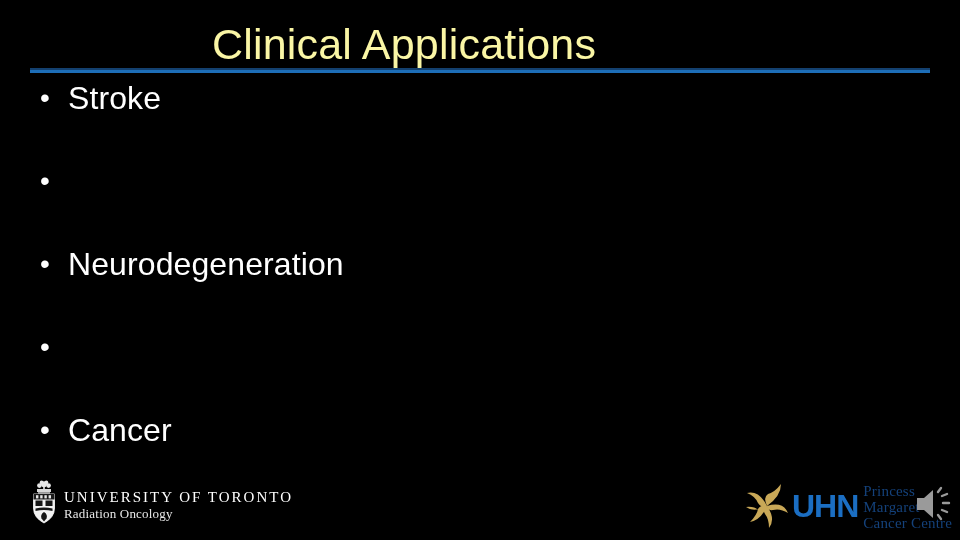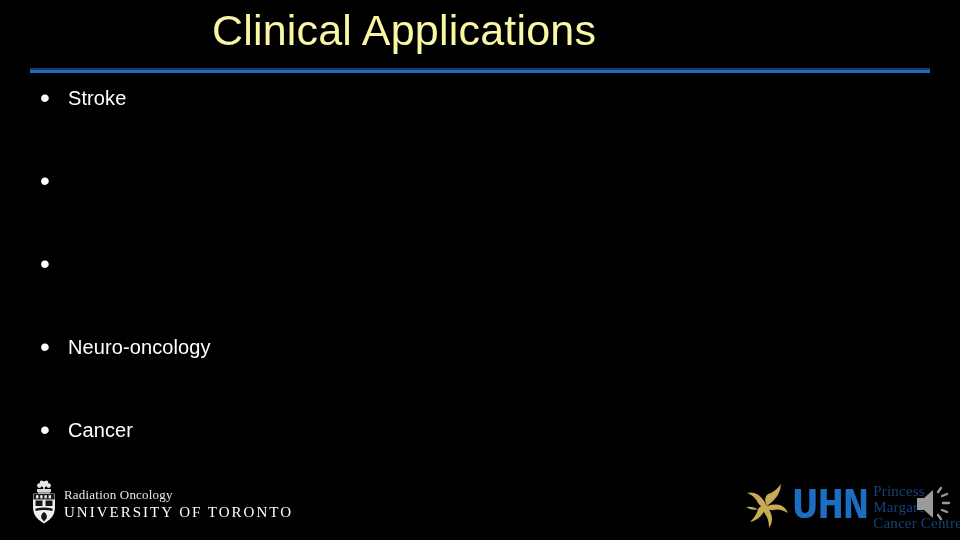--- a/index.html
+++ b/index.html
@@ -14,21 +14,21 @@
     background: #000000;
     overflow: hidden;
     font-family: "Liberation Sans", sans-serif;
     -webkit-font-smoothing: antialiased;
   }
 
   
   #title {
     position: absolute;
     left: 0;
-    top: 4px;
+    top: 18px;
     width: 808px;
     text-align: center;
     color: #FAF6A5;
     font-family: "Liberation Sans", sans-serif;
     font-size: 43px;
     font-weight: 400;
     line-height: 52px;
     letter-spacing: 0.2px;
     white-space: nowrap;
   }
@@ -76,21 +76,21 @@
     font-size: 28px;
     line-height: 36px;
     text-align: left;
     padding-left: 4px;
     box-sizing: border-box;
   }
   .bullet-text {
     flex: 1 1 auto;
     color: #FFFFFF;
     font-family: "Liberation Sans", sans-serif;
-    font-size: 20px;
+    font-size: 32px;
     font-weight: 400;
     line-height: 36px;
     letter-spacing: 0.1px;
     white-space: nowrap;
   }
 
   
   #uoft-logo {
     position: absolute;
     left: 29px;
@@ -141,23 +141,23 @@
   }
   #uhn-swirl {
     flex: 0 0 auto;
     width: 46px;
     height: 46px;
     margin-right: 2px;
   }
   #uhn-letters {
     flex: 0 0 auto;
     color: #1B6EC2;
-    font-family: Liberation Mono, monospace;
+    font-family: Liberation Sans, sans-serif;
     font-weight: bold;
-    font-size: 44px;
+    font-size: 32px;
     line-height: 46px;
     letter-spacing: -1px;
     white-space: nowrap;
   }
   #pm-lines {
     flex: 0 0 auto;
     display: flex;
     flex-direction: column;
     justify-content: center;
     margin-left: 5px;
@@ -199,25 +199,25 @@
       <div class="bullet-dot">•</div>
       <div class="bullet-text">Stroke</div>
     </div>
 
     <div class="bullet-row">
       <div class="bullet-dot">•</div>
     </div>
 
     <div class="bullet-row">
       <div class="bullet-dot">•</div>
-    </div>
-
-    <div class="bullet-row">
-      <div class="bullet-dot">•</div>
-      <div class="bullet-text">Neuro-oncology</div>
+      <div class="bullet-text">Neurodegeneration</div>
+    </div>
+
+    <div class="bullet-row">
+      <div class="bullet-dot">•</div>
     </div>
 
     <div class="bullet-row">
       <div class="bullet-dot">•</div>
       <div class="bullet-text">Cancer</div>
     </div>
 
   </div>
 
   <div id="uoft-logo">
@@ -244,22 +244,22 @@
         <rect x="15.4" y="15.2" width="2.4" height="3.2"></rect>
         <rect x="19.6" y="15.2" width="2.4" height="3.2"></rect>
       </g>
 
       <path d="M6.5 20.5 L13.5 20.5 L13.5 26 L6.5 26 Z" fill="#151515"></path>
       <path d="M16.5 20.5 L23.5 20.5 L23.5 26 L16.5 26 Z" fill="#151515"></path>
       <path d="M6.5 28.5 Q15 26.5 23.5 28.5 L23.5 31 Q15 29 6.5 31 Z" fill="#151515"></path>
       <path d="M15 32 Q19 34.5 17.5 38.5 Q15 41.5 15 41.5 Q15 41.5 12.5 38.5 Q11 34.5 15 32 Z" fill="#151515"></path>
     </svg>
     <div id="uoft-wordmark">
+      <div id="uoft-univ">UNIVERSITY OF TORONTO</div>
       <div id="uoft-dept">Radiation Oncology</div>
-      <div id="uoft-univ">UNIVERSITY OF TORONTO</div>
     </div>
   </div>
 
   <div id="uhn-logo">
     <svg id="uhn-swirl" viewBox="0 0 46 46">
       <g fill="#C9A857">
         <path d="M23 23 Q15 7 3 10 Q11 13 14 20 Q17 25 23 23 Z"></path>
         <path d="M23 23 Q37 13 37 1 Q31 9 24 11 Q19 14 23 23 Z"></path>
         <path d="M23 23 Q39 18 44 30 Q36 25 29 27 Q23 28 23 23 Z"></path>
         <path d="M23 23 Q32 36 25 45 Q25 36 21 31 Q18 26 23 23 Z"></path>

